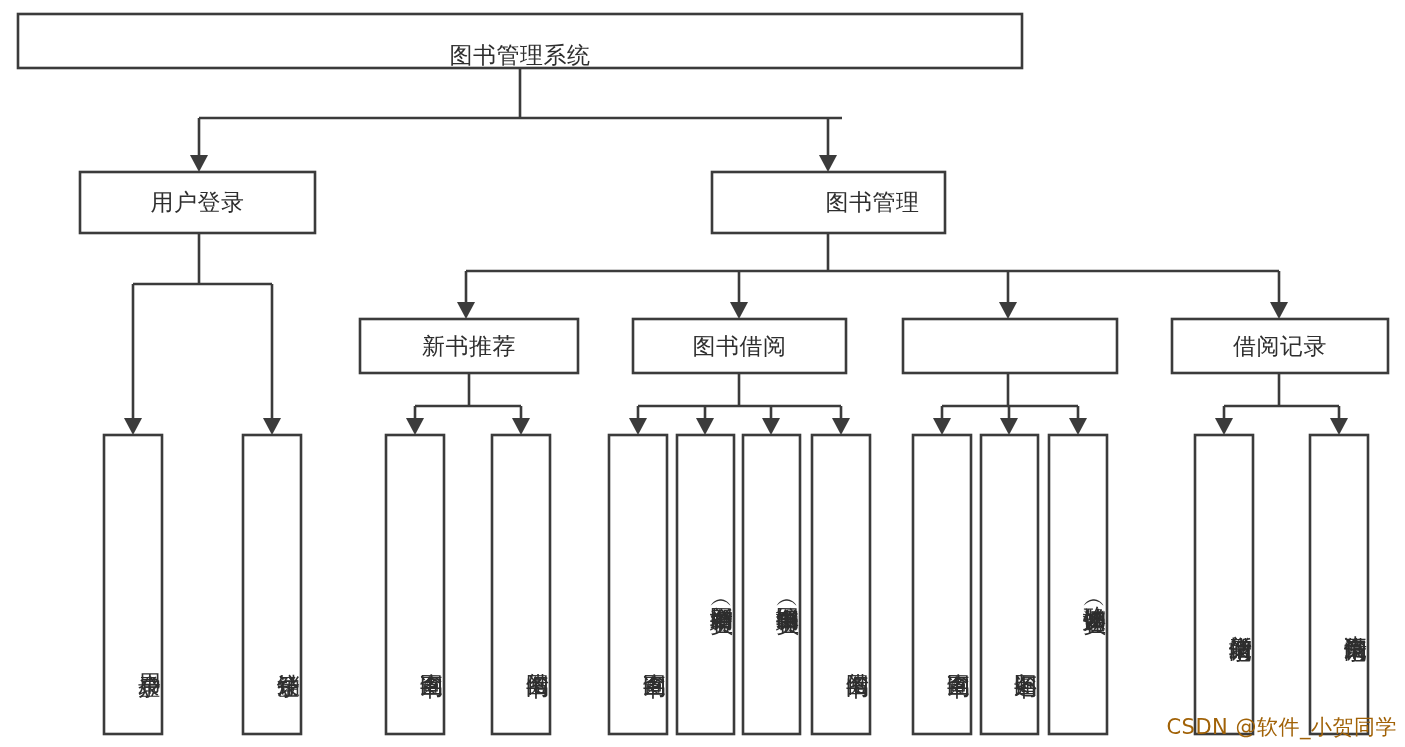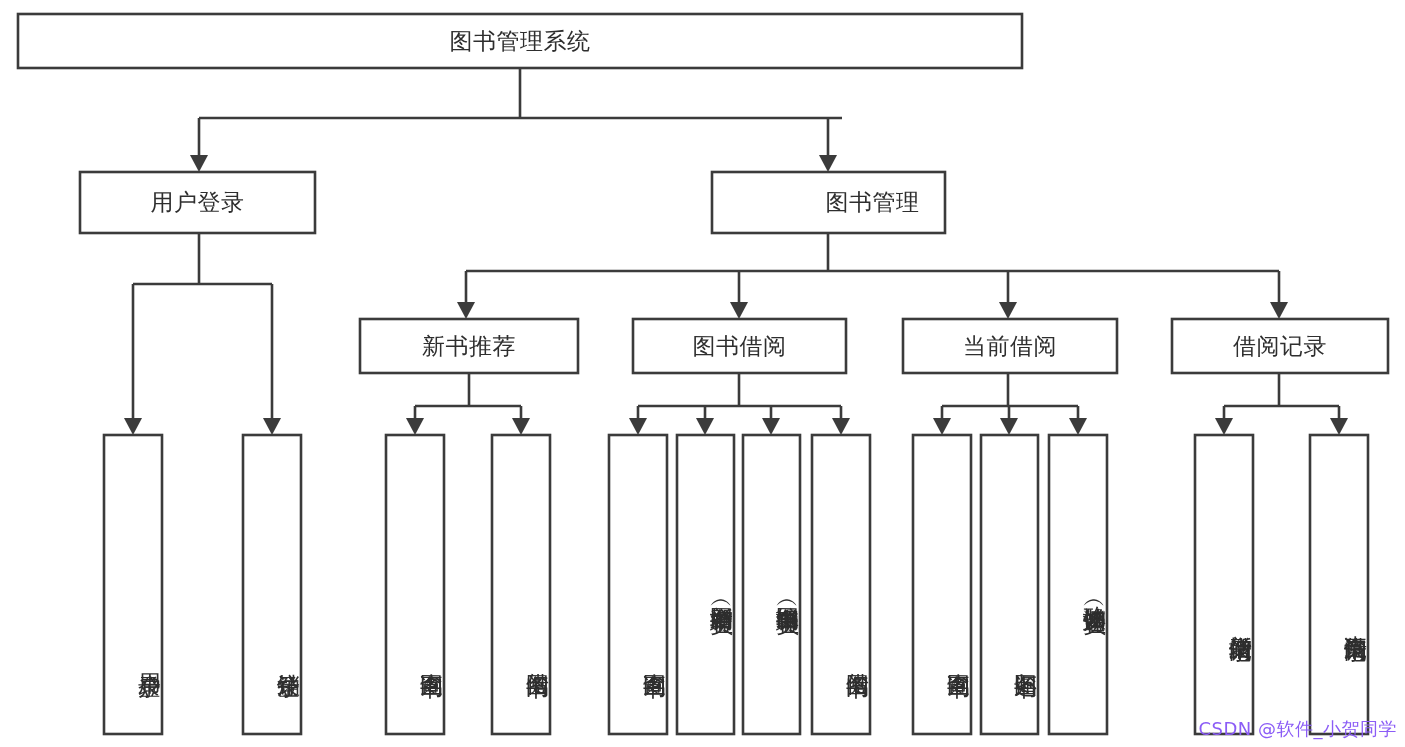--- a/index.html
+++ b/index.html
@@ -62,22 +62,22 @@
     font-size: 23px;
     color: #2e2e2e;
     letter-spacing: 0.5px;
     white-space: nowrap;
     pointer-events: none;
   }
   #watermark {
     position: absolute;
     right: 8px;
     bottom: 6px;
-    font-size: 18px;
-    color: #8b5cf6;
+    font-size: 21px;
+    color: #a16207;
     letter-spacing: 0.5px;
     white-space: nowrap;
   }
 </style>
 </head>
 <body>
 
 <div id="diagram-root">
 
   <svg class="diagram-canvas" viewBox="0 0 1405 747">
@@ -181,31 +181,30 @@
     <rect class="node-box" x="812" y="435" width="58" height="299"></rect>
 
     <rect class="node-box" x="913" y="435" width="58" height="299"></rect>
     <rect class="node-box" x="981" y="435" width="57" height="299"></rect>
     <rect class="node-box" x="1049" y="435" width="58" height="299"></rect>
 
     <rect class="node-box" x="1195" y="435" width="58" height="299"></rect>
     <rect class="node-box" x="1310" y="435" width="58" height="299"></rect>
   </svg>
 
-  <div class="hlabel-wrap" style="left:18px;  top:14px;  width:1004px; height:54px;">图书管理系统</div>
+  <div class="hlabel-wrap" style="left:18px;  top:28px;  width:1004px; height:54px;">图书管理系统</div>
 
   <div class="hlabel-wrap" style="left:80px;  top:172px; width:235px; height:61px;">用户登录</div>
 
   <div class="hlabel-wrap" style="left:712px; top:172px; width:233px; height:61px;margin-left:44px;">图书管理</div>
 
   <div class="hlabel-wrap" style="left:360px; top:319px; width:218px; height:54px;border-radius:18px;">新书推荐</div>
 
   <div class="hlabel-wrap" style="left:633px; top:319px; width:213px; height:54px;">图书借阅</div>
 
-  <div class="hlabel-wrap" style="left:903px; top:319px; width:214px; height:54px;">当前借阅</div>
 
   <div class="hlabel-wrap" style="left:1172px; top:319px; width:216px; height:54px;border-radius:9px;">借阅记录</div>
 
   <div class="vlabel-wrap" style="left:104px; top:435px; width:58px; height:299px; padding-top:72px;">用户登录</div>
 
   <div class="vlabel-wrap" style="left:243px; top:435px; width:58px; height:299px; padding-top:72px;">注销登录</div>
 
   <div class="vlabel-wrap" style="left:386px; top:435px; width:58px; height:299px; padding-top:72px;">查询图书</div>
 
   <div class="vlabel-wrap" style="left:492px; top:435px; width:58px; height:299px; padding-top:72px;">借阅图书</div>

